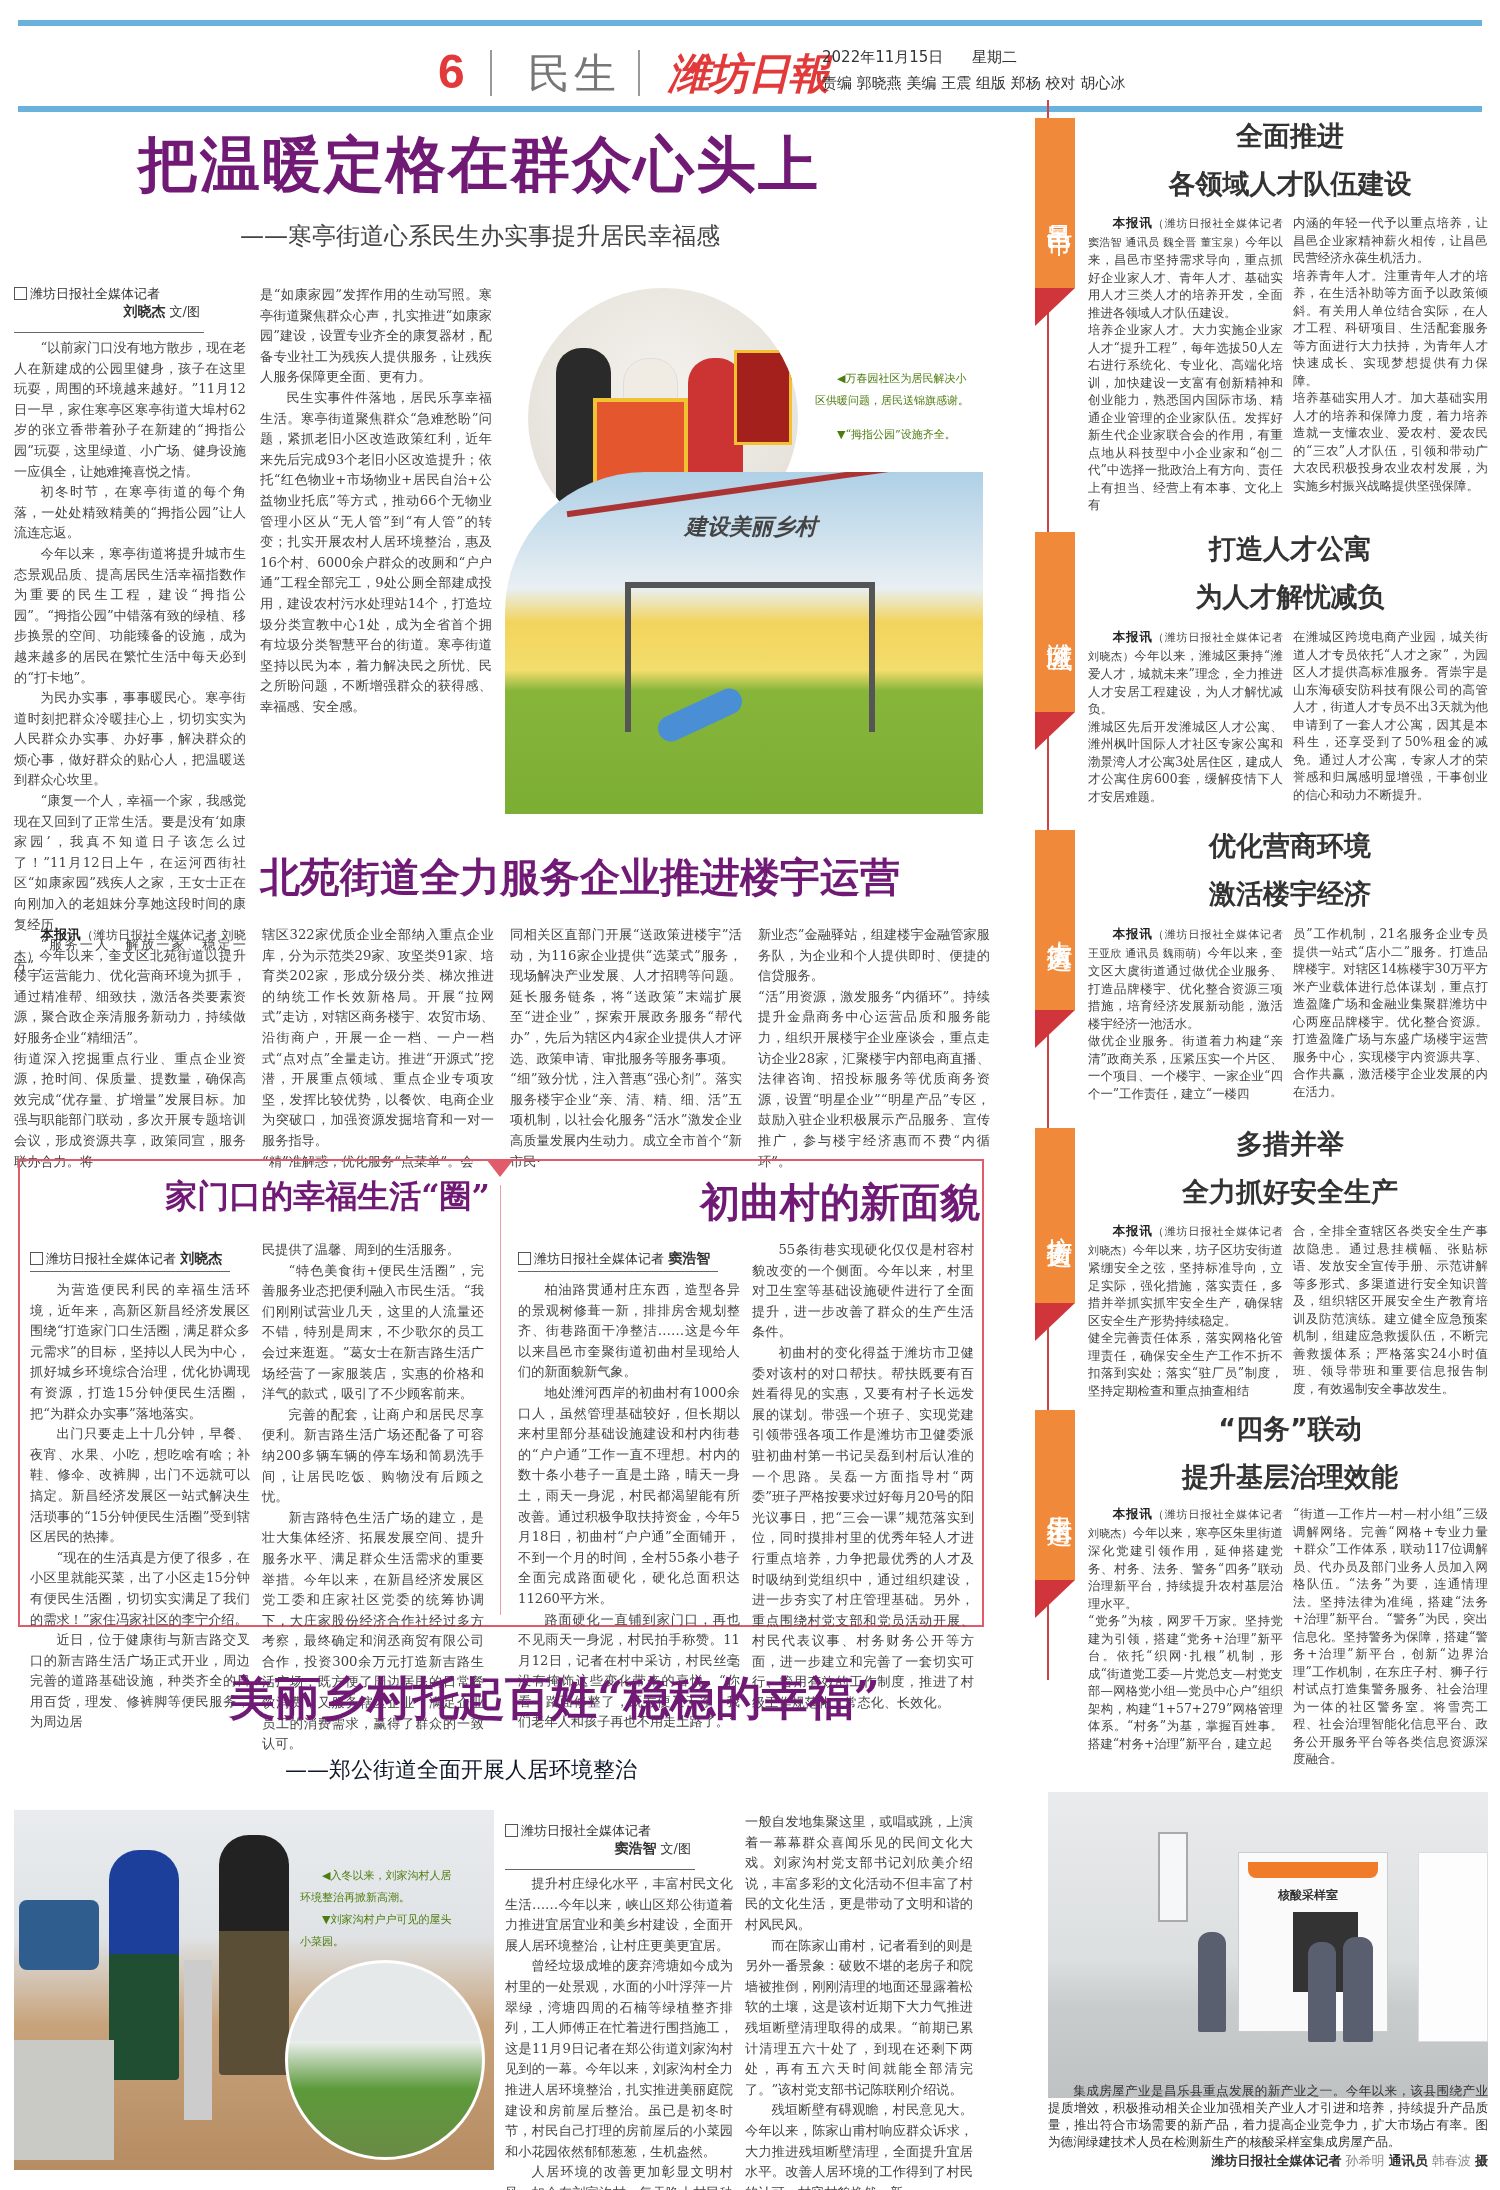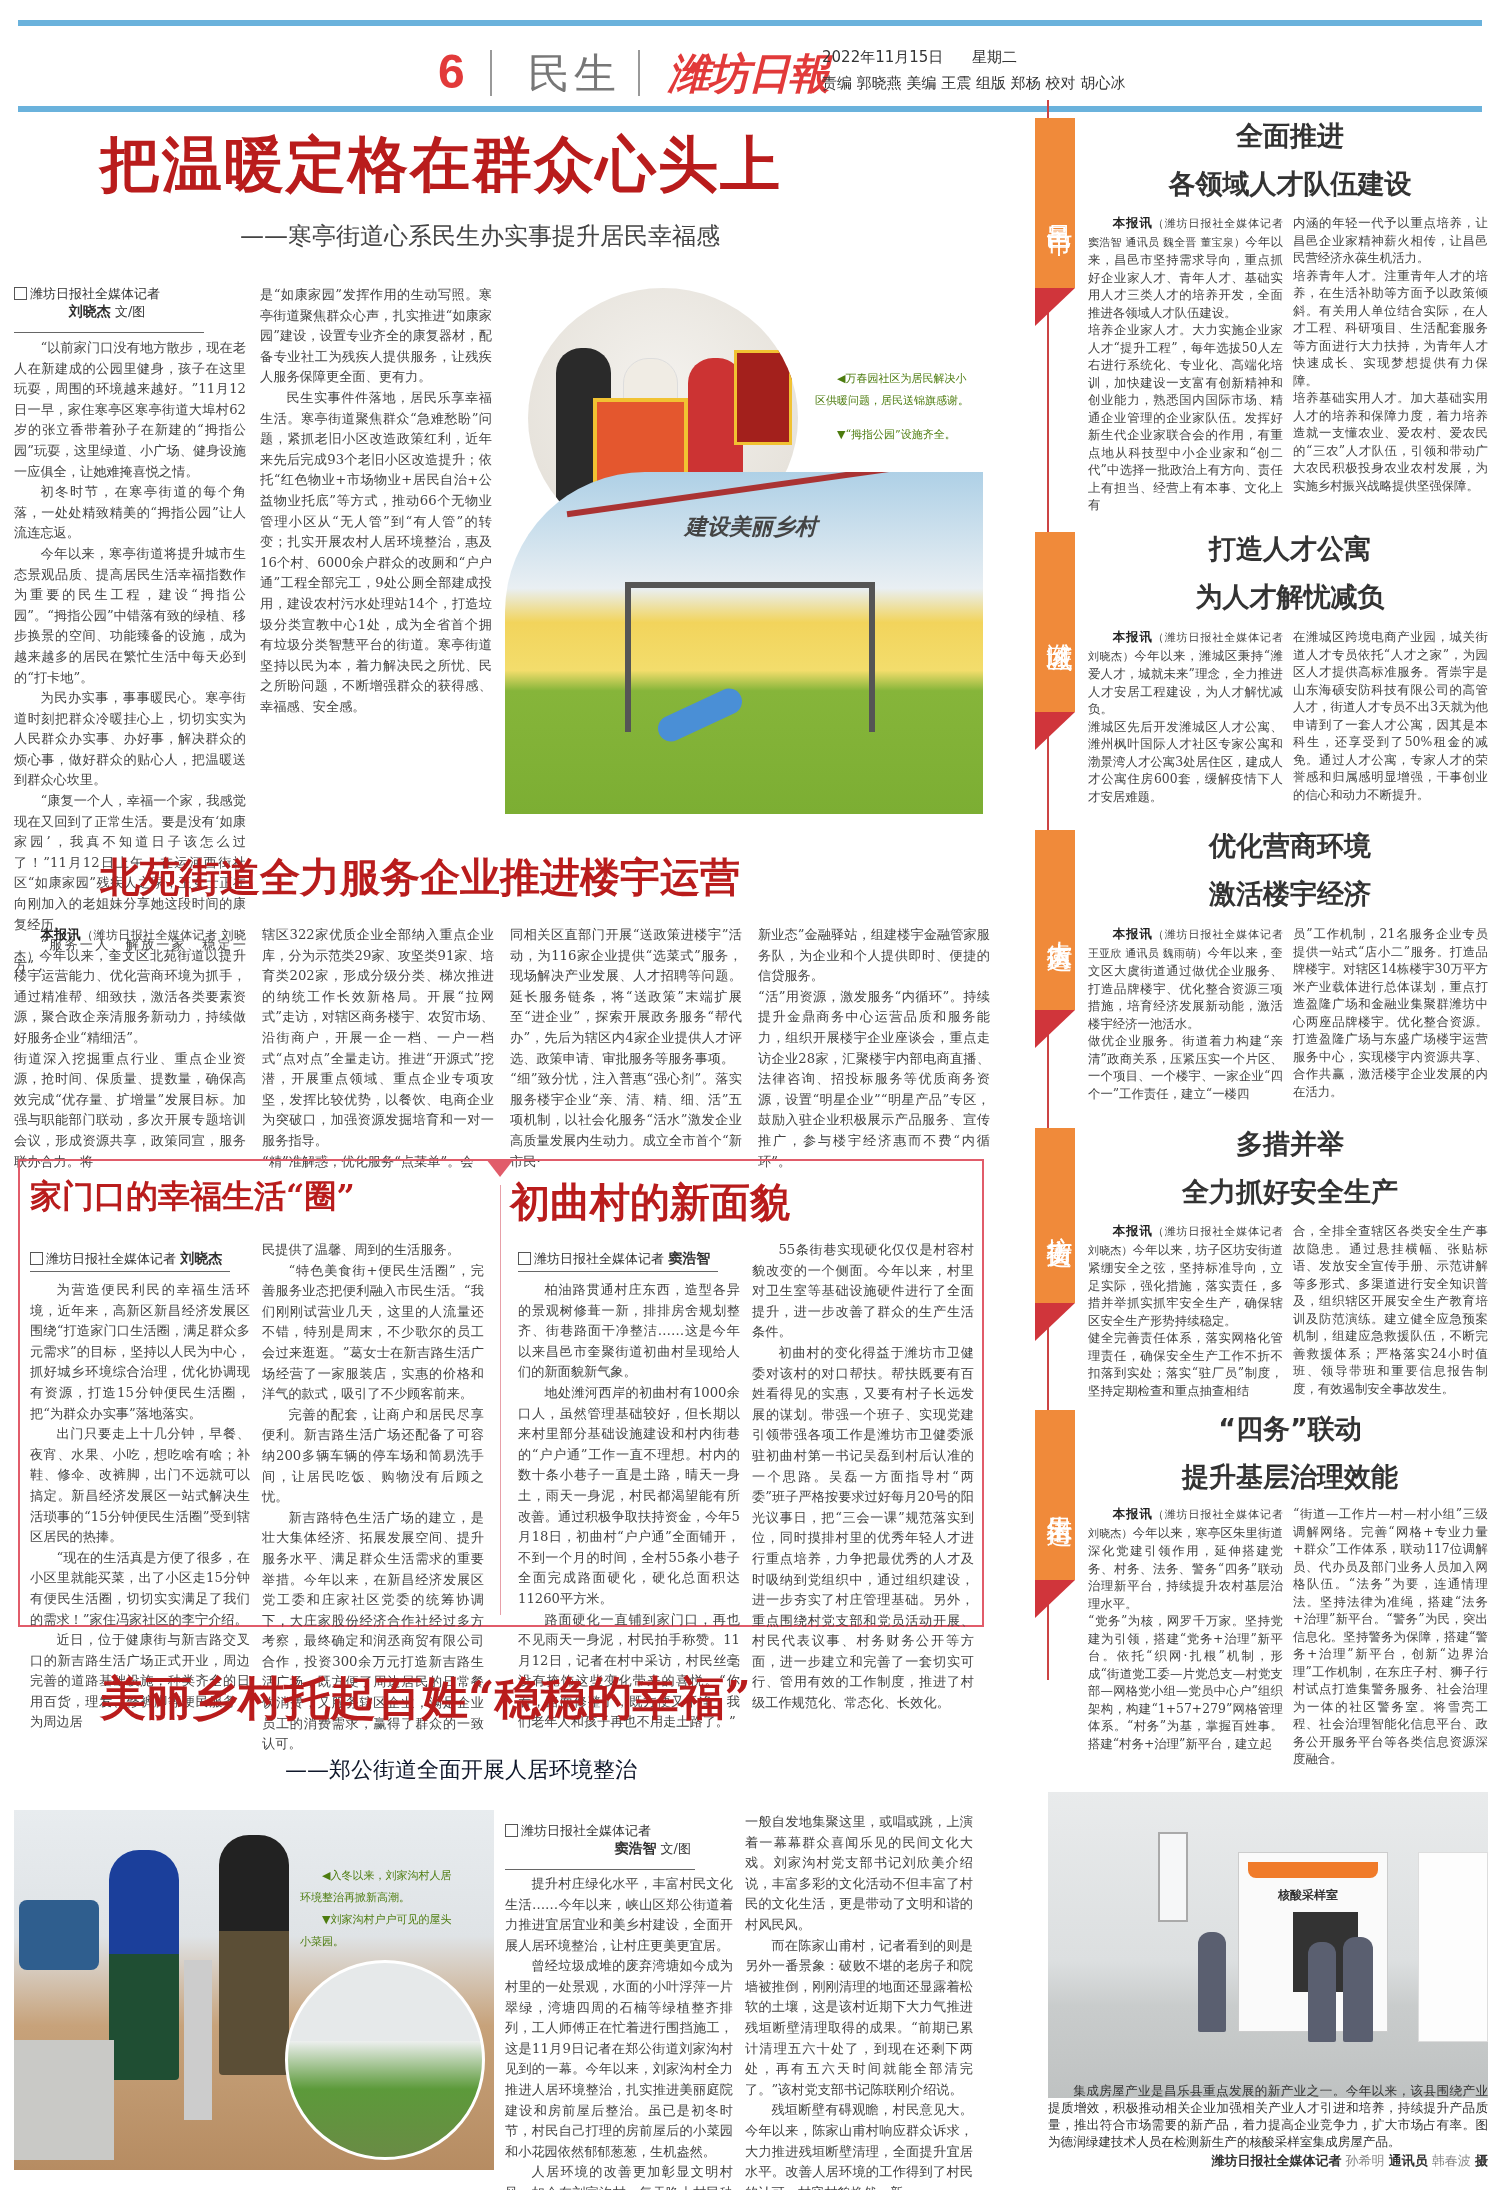--- a/index.html
+++ b/index.html
@@ -6,21 +6,21 @@
 body{width:1500px;height:2190px;background:#fff;font-family:"DejaVu Serif","Liberation Serif",serif;color:#333;position:relative;overflow:hidden}
 .abs{position:absolute}
 .rule{position:absolute;left:18px;width:1464px;height:6px;background:#6ab2dc}
 .masthead{position:absolute;top:40px;left:0;width:1500px;height:60px}
 .page-no{position:absolute;left:438px;top:4px;font:bold 48px "Liberation Sans",sans-serif;color:#e23a3a}
 .vsep{position:absolute;top:10px;width:2px;height:46px;background:#999}
 .section{position:absolute;left:528px;top:6px;font:42px "DejaVu Sans",sans-serif;color:#777;letter-spacing:4px}
 .paper-name{position:absolute;left:668px;top:6px;font:bold italic 42px "DejaVu Serif",serif;color:#e23a3a;letter-spacing:-2px}
 .dateline{position:absolute;left:822px;top:8px;font:15px "DejaVu Sans",sans-serif;color:#333}
 .credits{position:absolute;left:822px;top:34px;font:15px "DejaVu Sans",sans-serif;color:#333}
-.headline{font-family:"DejaVu Serif",serif;font-weight:bold;color:#b91c1c;text-align:left;position:absolute}
+.headline{font-family:"DejaVu Serif",serif;font-weight:bold;color:#701a75;text-align:right;position:absolute}
 .subhead{font-family:"DejaVu Sans",sans-serif;color:#444;position:absolute}
 .byline{font-size:13px;color:#333;border-bottom:1px solid #666;padding-bottom:3px;position:absolute}
 .byline .box{display:inline-block;width:13px;height:13px;border:1px solid #555;margin-right:3px;vertical-align:-2px}
 .byline .name{font-family:"DejaVu Sans",sans-serif;font-weight:bold;font-size:14px}
 .col{position:absolute;font-size:13.2px;line-height:20.6px;text-align:justify;color:#444}
 .col p{text-indent:2em}
 .col p.noindent{text-indent:0}
 .lead{font-family:"DejaVu Sans",sans-serif;font-weight:bold;color:#222}
 .side-tab{position:absolute;left:1035px;width:40px;background:#f08a3a;color:#fff;font:26px "DejaVu Sans",sans-serif;text-align:center;line-height:30px;padding-top:8px;writing-mode:vertical-rl;text-orientation:upright;letter-spacing:2px}
 .side-tab::after{content:"";position:absolute;left:0;bottom:-38px;border-top:38px solid #d0353b;border-right:40px solid transparent}
@@ -44,21 +44,21 @@
   <span class="dateline"><span>2022年11月15日</span>&nbsp;&nbsp;&nbsp;&nbsp;&nbsp;&nbsp;<span>星期二</span></span>
   <span class="credits">责编 郭晓燕 美编 王震 组版 郑杨 校对 胡心冰</span>
 </div>
 <div class="rule" style="top:106px"></div>
 
 <div class="headline" style="left:100px;top:125px;width:720px;font-size:60px;letter-spacing:2px">把温暖定格在群众心头上</div>
 <div class="subhead" style="left:240px;top:220px;font-size:24px">——寒亭街道心系民生办实事提升居民幸福感</div>
 
 <div class="byline" style="left:14px;top:285px;width:190px;height:48px">
   <span class="box"></span><span>潍坊日报社全媒体记者</span><br>
-  <span style="display:block;text-align:center;padding-right:4px"><span class="name">刘晓杰</span> <span>文/图</span></span>
+  <span style="display:block;text-align:right;padding-right:4px"><span class="name">刘晓杰</span> <span>文/图</span></span>
 </div>
 <div class="col" style="left:14px;top:338px;width:232px">
   <p>“以前家门口没有地方散步，现在老人在新建成的公园里健身，孩子在这里玩耍，周围的环境越来越好。”11月12日一早，家住寒亭区寒亭街道大埠村62岁的张立香带着孙子在新建的“拇指公园”玩耍，这里绿道、小广场、健身设施一应俱全，让她难掩喜悦之情。</p>
   <p>初冬时节，在寒亭街道的每个角落，一处处精致精美的“拇指公园”让人流连忘返。</p>
   <p>今年以来，寒亭街道将提升城市生态景观品质、提高居民生活幸福指数作为重要的民生工程，建设“拇指公园”。“拇指公园”中错落有致的绿植、移步换景的空间、功能臻备的设施，成为越来越多的居民在繁忙生活中每天必到的“打卡地”。</p>
   <p>为民办实事，事事暖民心。寒亭街道时刻把群众冷暖挂心上，切切实实为人民群众办实事、办好事，解决群众的烦心事，做好群众的贴心人，把温暖送到群众心坎里。</p>
   <p>“康复一个人，幸福一个家，我感觉现在又回到了正常生活。要是没有‘如康家园’，我真不知道日子该怎么过了！”11月12日上午，在运河西街社区“如康家园”残疾人之家，王女士正在向刚加入的老姐妹分享她这段时间的康复经历。</p>
   <p>“服务一人、解放一家、稳定一方”，</p>
 </div>
 <div class="col" style="left:260px;top:285px;width:232px">

